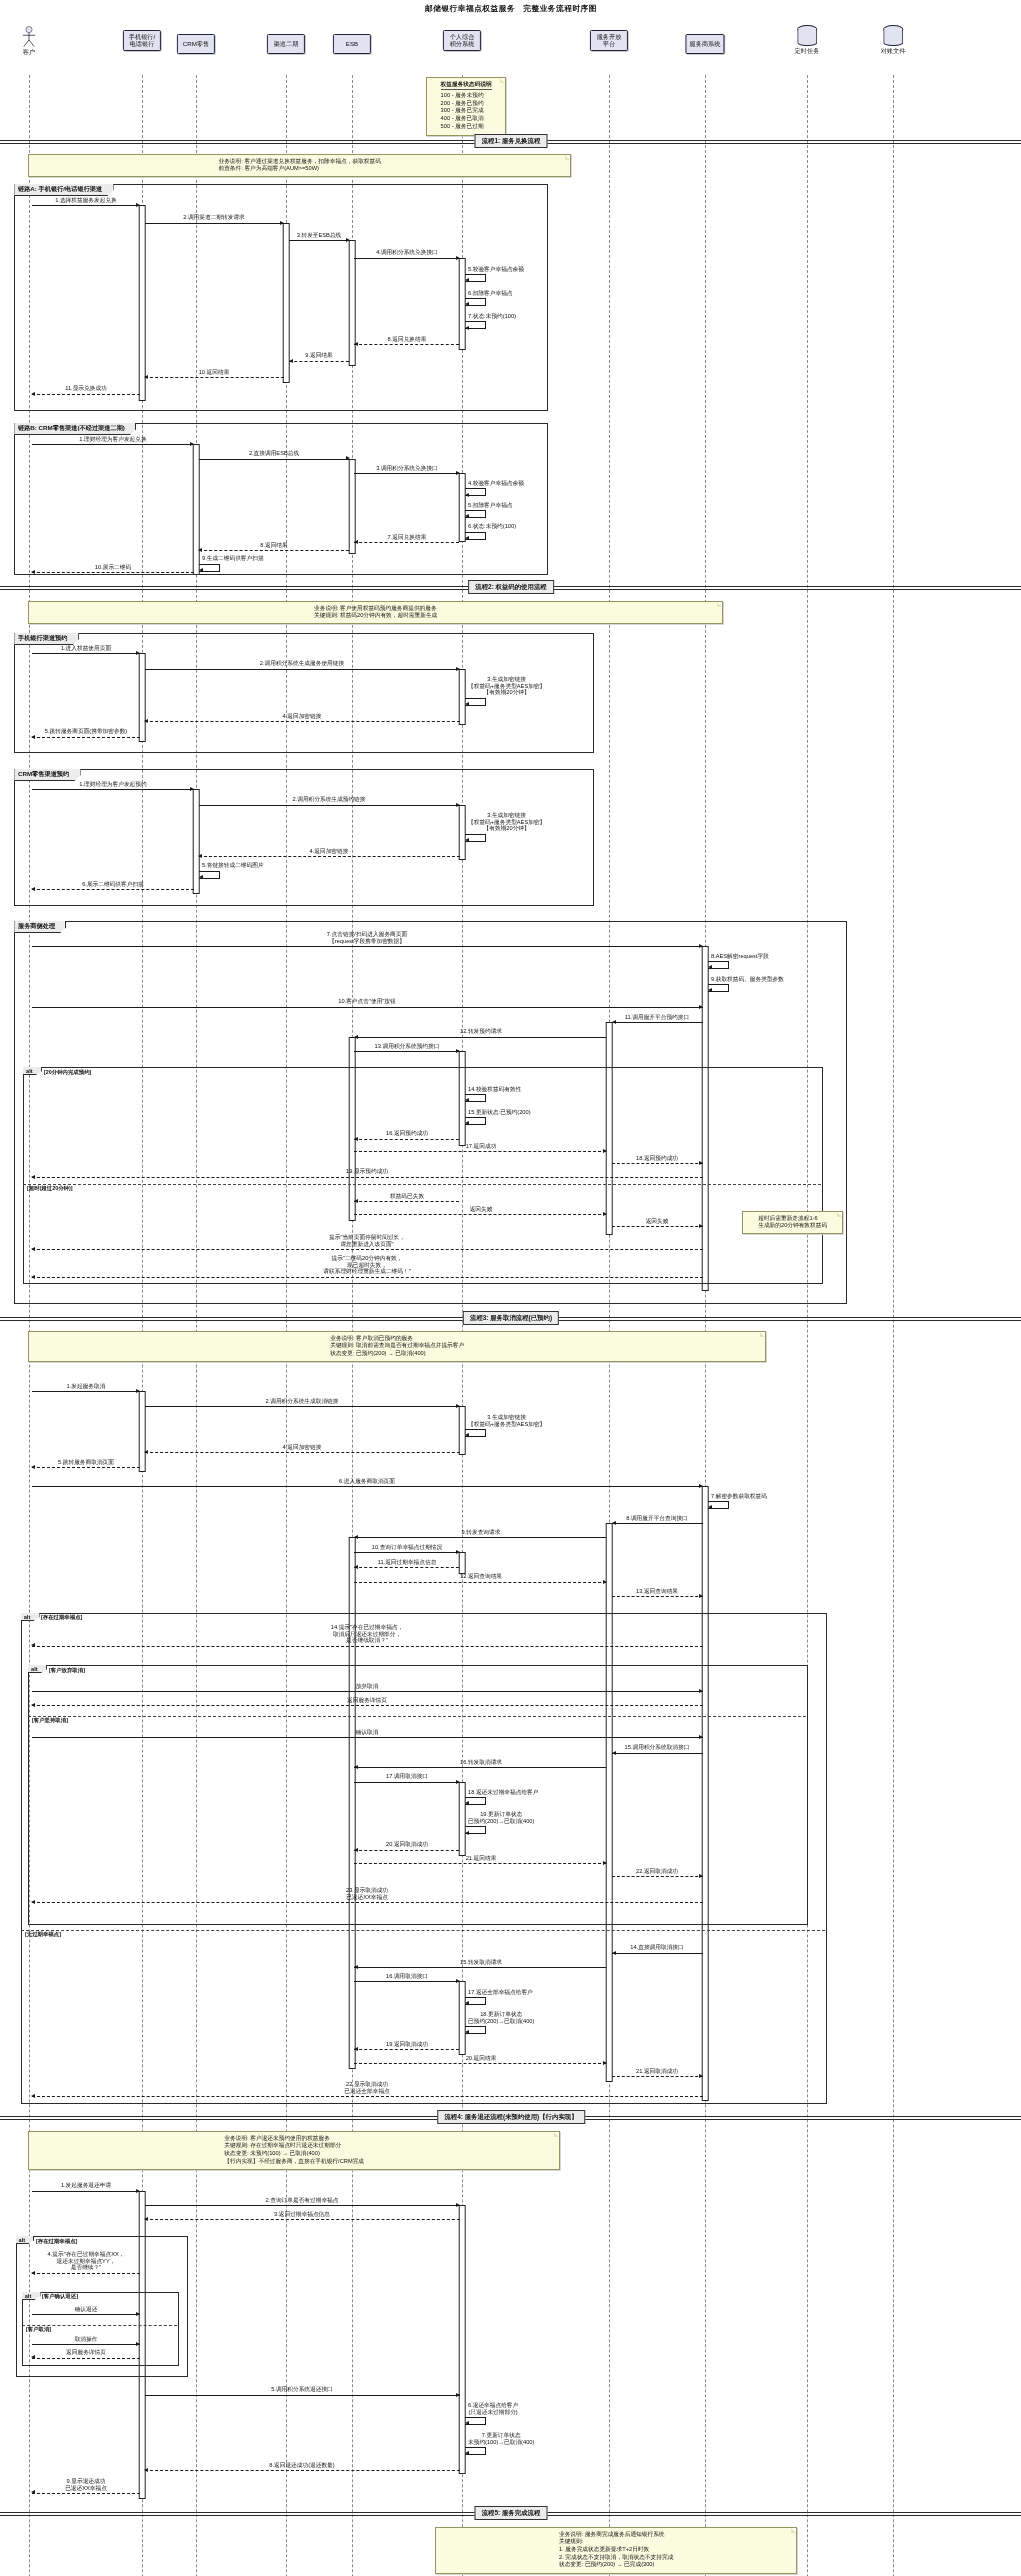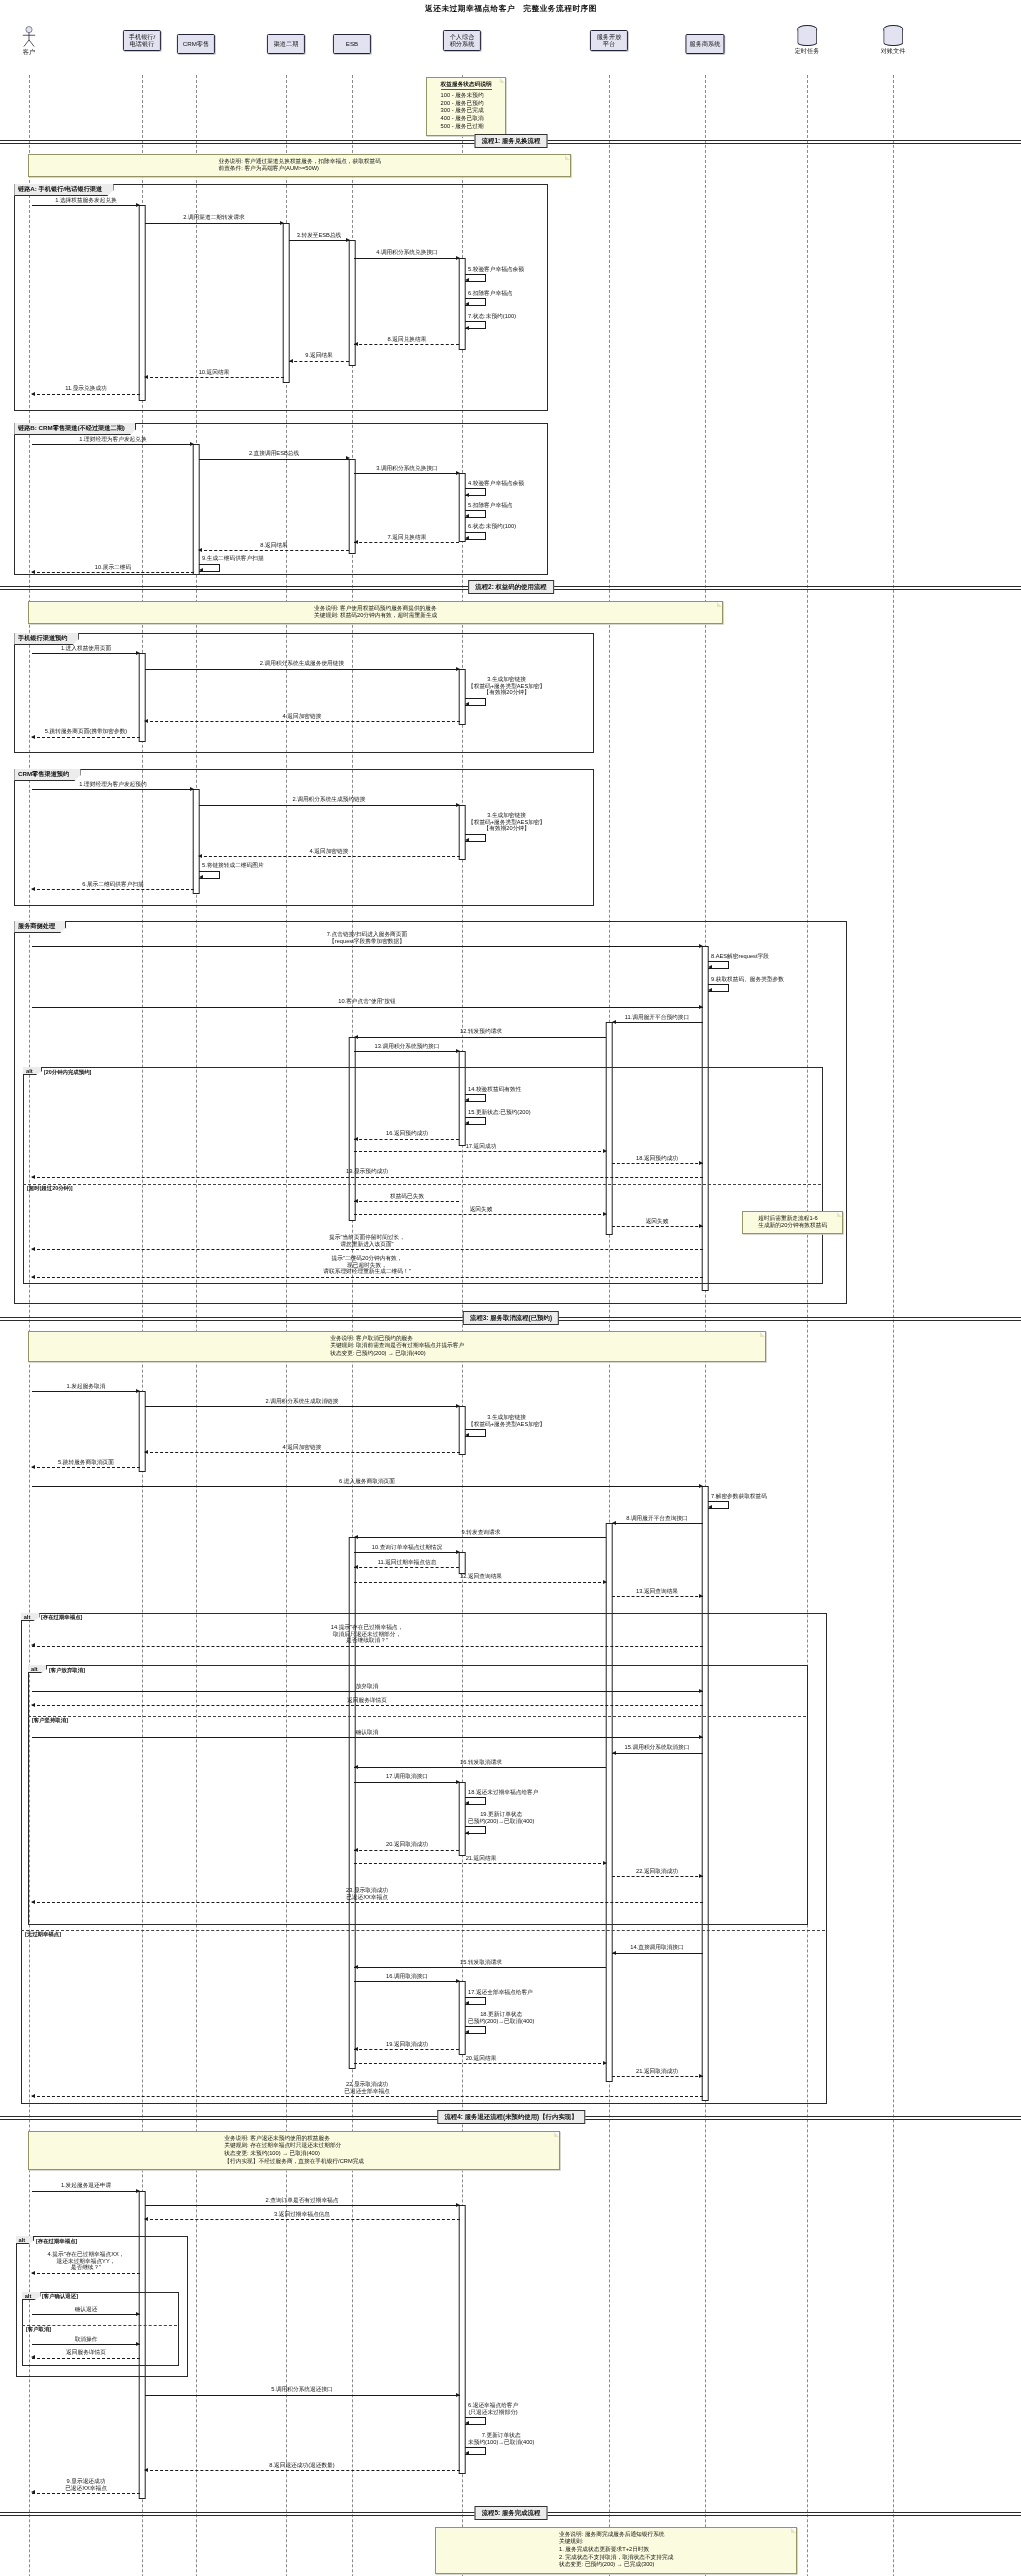--- a/index.html
+++ b/index.html
@@ -40,21 +40,21 @@
   .mlabel{position:absolute;transform:translateX(-50%);text-align:center;font-size:5.7px;line-height:6.7px;
           white-space:pre-line;z-index:4;}
   .selflabel{position:absolute;text-align:center;font-size:5.7px;line-height:6.7px;white-space:pre-line;z-index:4;width:max-content;}
   .selfhook{position:absolute;width:19.6px;border:0.5px solid #1a1a1a;border-left:none;z-index:4;}
   svg{display:block;}
 </style>
 </head>
 <body>
 
 <div id="stage">
-  <div class="title">返还未过期幸福点给客户　完整业务流程时序图</div>
+  <div class="title">邮储银行幸福点权益服务　完整业务流程时序图</div>
   <div id="diagram">
       <div class="lifeline" style="left: 29px; top: 75px; height: 3552px;"></div>
       <div class="lifeline" style="left: 142px; top: 75px; height: 3552px;"></div>
       <div class="lifeline" style="left: 196px; top: 75px; height: 3552px;"></div>
       <div class="lifeline" style="left: 286px; top: 75px; height: 3552px;"></div>
       <div class="lifeline" style="left: 352px; top: 75px; height: 3552px;"></div>
       <div class="lifeline" style="left: 462px; top: 75px; height: 3552px;"></div>
       <div class="lifeline" style="left: 609px; top: 75px; height: 3552px;"></div>
       <div class="lifeline" style="left: 705px; top: 75px; height: 3552px;"></div>
       <div class="lifeline" style="left: 807px; top: 75px; height: 3552px;"></div>

